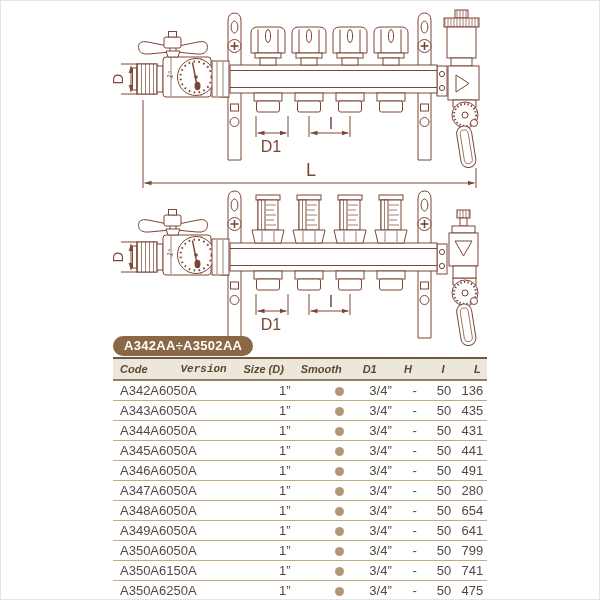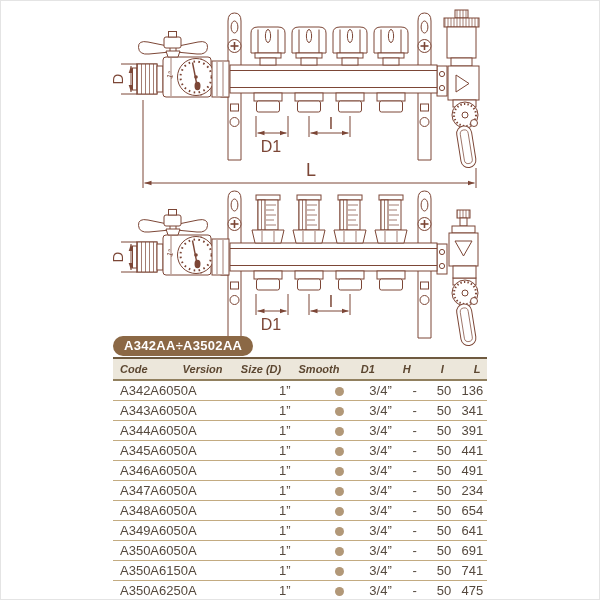--- a/index.html
+++ b/index.html
@@ -42,21 +42,21 @@
     border-top:2px solid var(--strong-border);border-bottom:2px solid var(--mid-border);
     color:var(--header-text);font-style:italic;font-weight:bold;font-size:11px;gap:16px;
   }
   .trow{
     display:flex;align-items:center;height:19px;
     border-bottom:1px solid var(--row-border);
     color:var(--text);font-size:13px;
   }
   .c{text-align:center;white-space:nowrap;}
   .col-code{width:70px;text-align:left;padding-left:7px;}
-  .col-version{width:64px;}
+  .col-version{width:64px;font-family:Liberation Mono, monospace;}
   .col-size{width:66px;}
   .col-smooth{width:46px;}
   .col-d1{width:38px;}
   .col-h{width:32px;}
   .col-i{width:28px;}
   .col-l{width:30px;}
   .dot{display:inline-block;width:9px;height:9px;border-radius:50%;background:var(--dot);vertical-align:middle;}
 </style>
 </head>
 <body>
@@ -304,31 +304,31 @@
         <div class="c col-l">136</div>
       </div>
       <div class="trow">
         <div class="c col-code">A343A6050A</div>
         <div class="c col-version"></div>
         <div class="c col-size">1”</div>
         <div class="c col-smooth"><span class="dot"></span></div>
         <div class="c col-d1">3/4”</div>
         <div class="c col-h">-</div>
         <div class="c col-i">50</div>
-        <div class="c col-l">341</div>
+        <div class="c col-l">435</div>
       </div>
       <div class="trow">
         <div class="c col-code">A344A6050A</div>
         <div class="c col-version"></div>
         <div class="c col-size">1”</div>
         <div class="c col-smooth"><span class="dot"></span></div>
         <div class="c col-d1">3/4”</div>
         <div class="c col-h">-</div>
         <div class="c col-i">50</div>
-        <div class="c col-l">391</div>
+        <div class="c col-l">431</div>
       </div>
       <div class="trow">
         <div class="c col-code">A345A6050A</div>
         <div class="c col-version"></div>
         <div class="c col-size">1”</div>
         <div class="c col-smooth"><span class="dot"></span></div>
         <div class="c col-d1">3/4”</div>
         <div class="c col-h">-</div>
         <div class="c col-i">50</div>
         <div class="c col-l">441</div>
@@ -344,21 +344,21 @@
         <div class="c col-l">491</div>
       </div>
       <div class="trow">
         <div class="c col-code">A347A6050A</div>
         <div class="c col-version"></div>
         <div class="c col-size">1”</div>
         <div class="c col-smooth"><span class="dot"></span></div>
         <div class="c col-d1">3/4”</div>
         <div class="c col-h">-</div>
         <div class="c col-i">50</div>
-        <div class="c col-l">234</div>
+        <div class="c col-l">280</div>
       </div>
       <div class="trow">
         <div class="c col-code">A348A6050A</div>
         <div class="c col-version"></div>
         <div class="c col-size">1”</div>
         <div class="c col-smooth"><span class="dot"></span></div>
         <div class="c col-d1">3/4”</div>
         <div class="c col-h">-</div>
         <div class="c col-i">50</div>
         <div class="c col-l">654</div>
@@ -374,21 +374,21 @@
         <div class="c col-l">641</div>
       </div>
       <div class="trow">
         <div class="c col-code">A350A6050A</div>
         <div class="c col-version"></div>
         <div class="c col-size">1”</div>
         <div class="c col-smooth"><span class="dot"></span></div>
         <div class="c col-d1">3/4”</div>
         <div class="c col-h">-</div>
         <div class="c col-i">50</div>
-        <div class="c col-l">691</div>
+        <div class="c col-l">799</div>
       </div>
       <div class="trow">
         <div class="c col-code">A350A6150A</div>
         <div class="c col-version"></div>
         <div class="c col-size">1”</div>
         <div class="c col-smooth"><span class="dot"></span></div>
         <div class="c col-d1">3/4”</div>
         <div class="c col-h">-</div>
         <div class="c col-i">50</div>
         <div class="c col-l">741</div>

